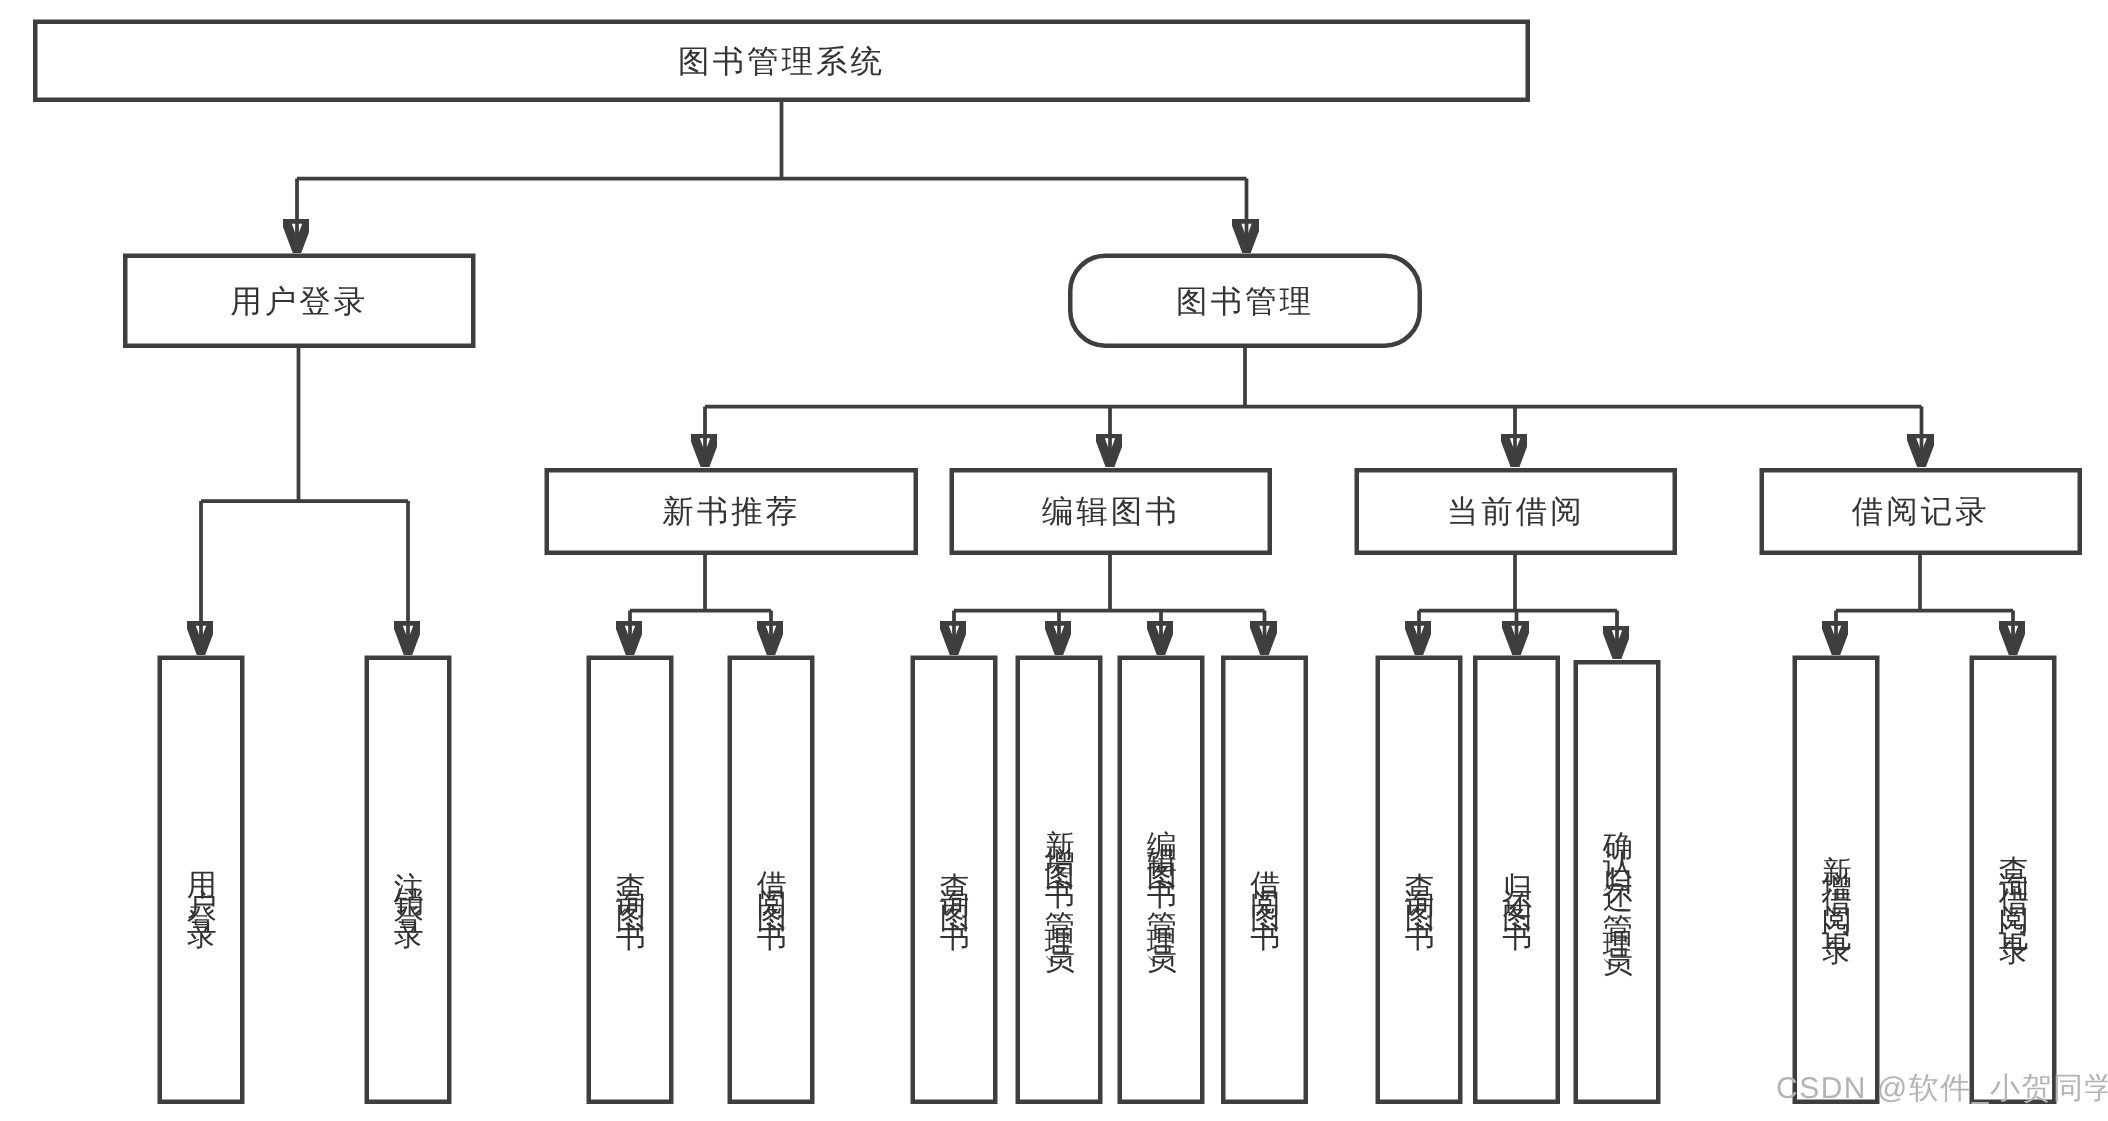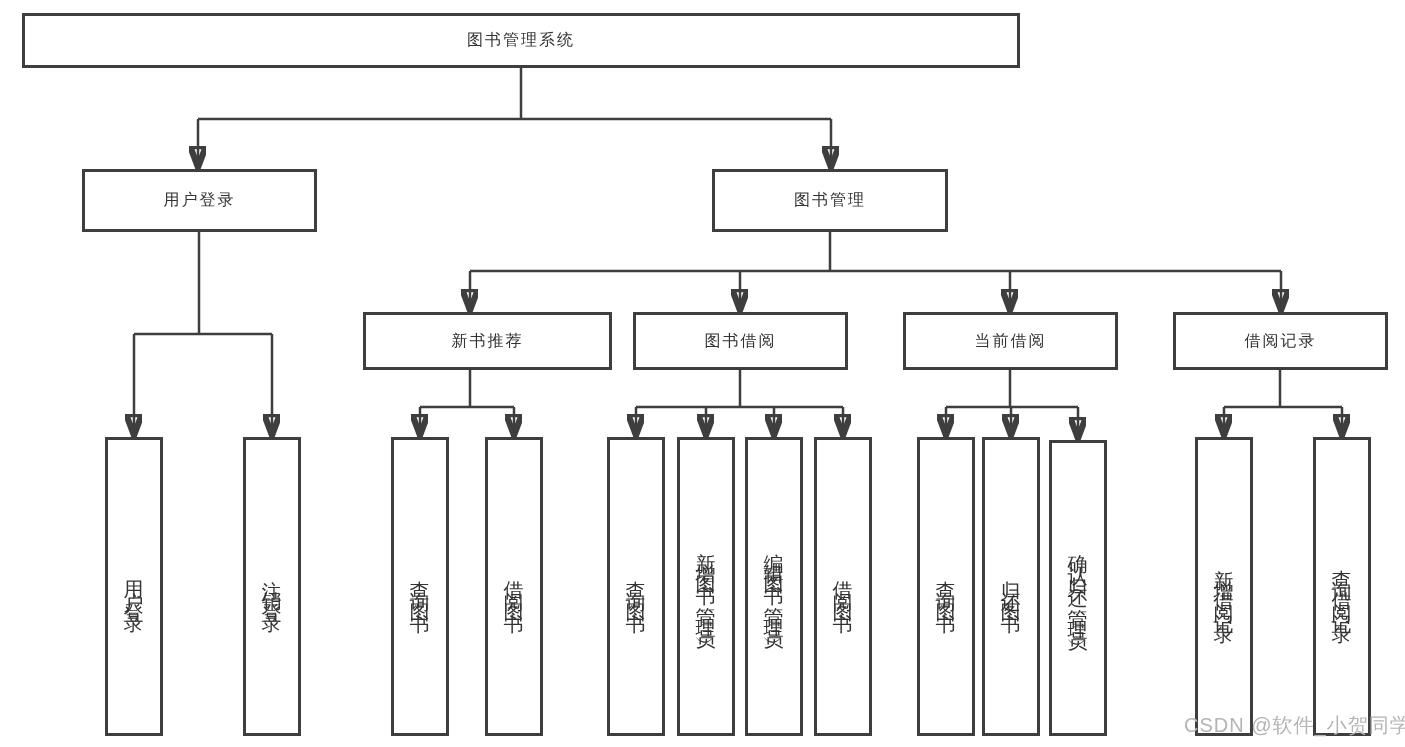--- a/index.html
+++ b/index.html
@@ -12,21 +12,21 @@
   .canvas { position:absolute; left:0; top:0; width:1405px; height:747px; }
   svg.connectors { position:absolute; left:0; top:0; z-index:1; }
   svg.connectors path { stroke:#3e3e3e; stroke-width:2.5; fill:none; }
   .box {
     position:absolute; box-sizing:border-box;
     background:#ffffff; border:3px solid #3e3e3e;
     display:flex; align-items:center; justify-content:center;
     z-index:2;
   }
   .hlbl {
-    font-size:16px; color:#333333; letter-spacing:2px; white-space:nowrap;
+    font-size:21px; color:#333333; letter-spacing:2px; white-space:nowrap;
   }
   .vlbl {
     writing-mode:vertical-rl; text-orientation:mixed;
     font-size:20px; color:#333333; letter-spacing:11px; line-height:1;
   }
   .watermark {
     position:absolute; left:1184px; top:712px;
     font-size:20px; color:#b4b4b4; letter-spacing:1px;
     z-index:5; white-space:nowrap;
   }
@@ -77,29 +77,29 @@
     <path d="M1342,407 V434" marker-end="url(#arrow)"></path>
   </svg>
 
   <div class="box" style="left:22px; top:13px; width:998px; height:55px;">
     <span class="hlbl">图书管理系统</span>
   </div>
 
   <div class="box" style="left:82px; top:169px; width:235px; height:63px;">
     <span class="hlbl">用户登录</span>
   </div>
-  <div class="box" style="left:712px; top:169px; width:236px; height:63px;">
+  <div class="box" style="left:712px; top:169px; width:236px; height:63px;border-radius:25px;">
     <span class="hlbl">图书管理</span>
   </div>
 
   <div class="box" style="left:363px; top:312px; width:249px; height:58px;">
     <span class="hlbl">新书推荐</span>
   </div>
   <div class="box" style="left:633px; top:312px; width:215px; height:58px;">
-    <span class="hlbl">图书借阅</span>
+    <span class="hlbl">编辑图书</span>
   </div>
   <div class="box" style="left:903px; top:312px; width:215px; height:58px;text-align:center;">
     <span class="hlbl">当前借阅</span>
   </div>
   <div class="box" style="left:1173px; top:312px; width:215px; height:58px;justify-content:center;">
     <span class="hlbl">借阅记录</span>
   </div>
 
   <div class="box" style="left:105px; top:437px; width:58px; height:299px;">
     <span class="vlbl">用户登录</span>

